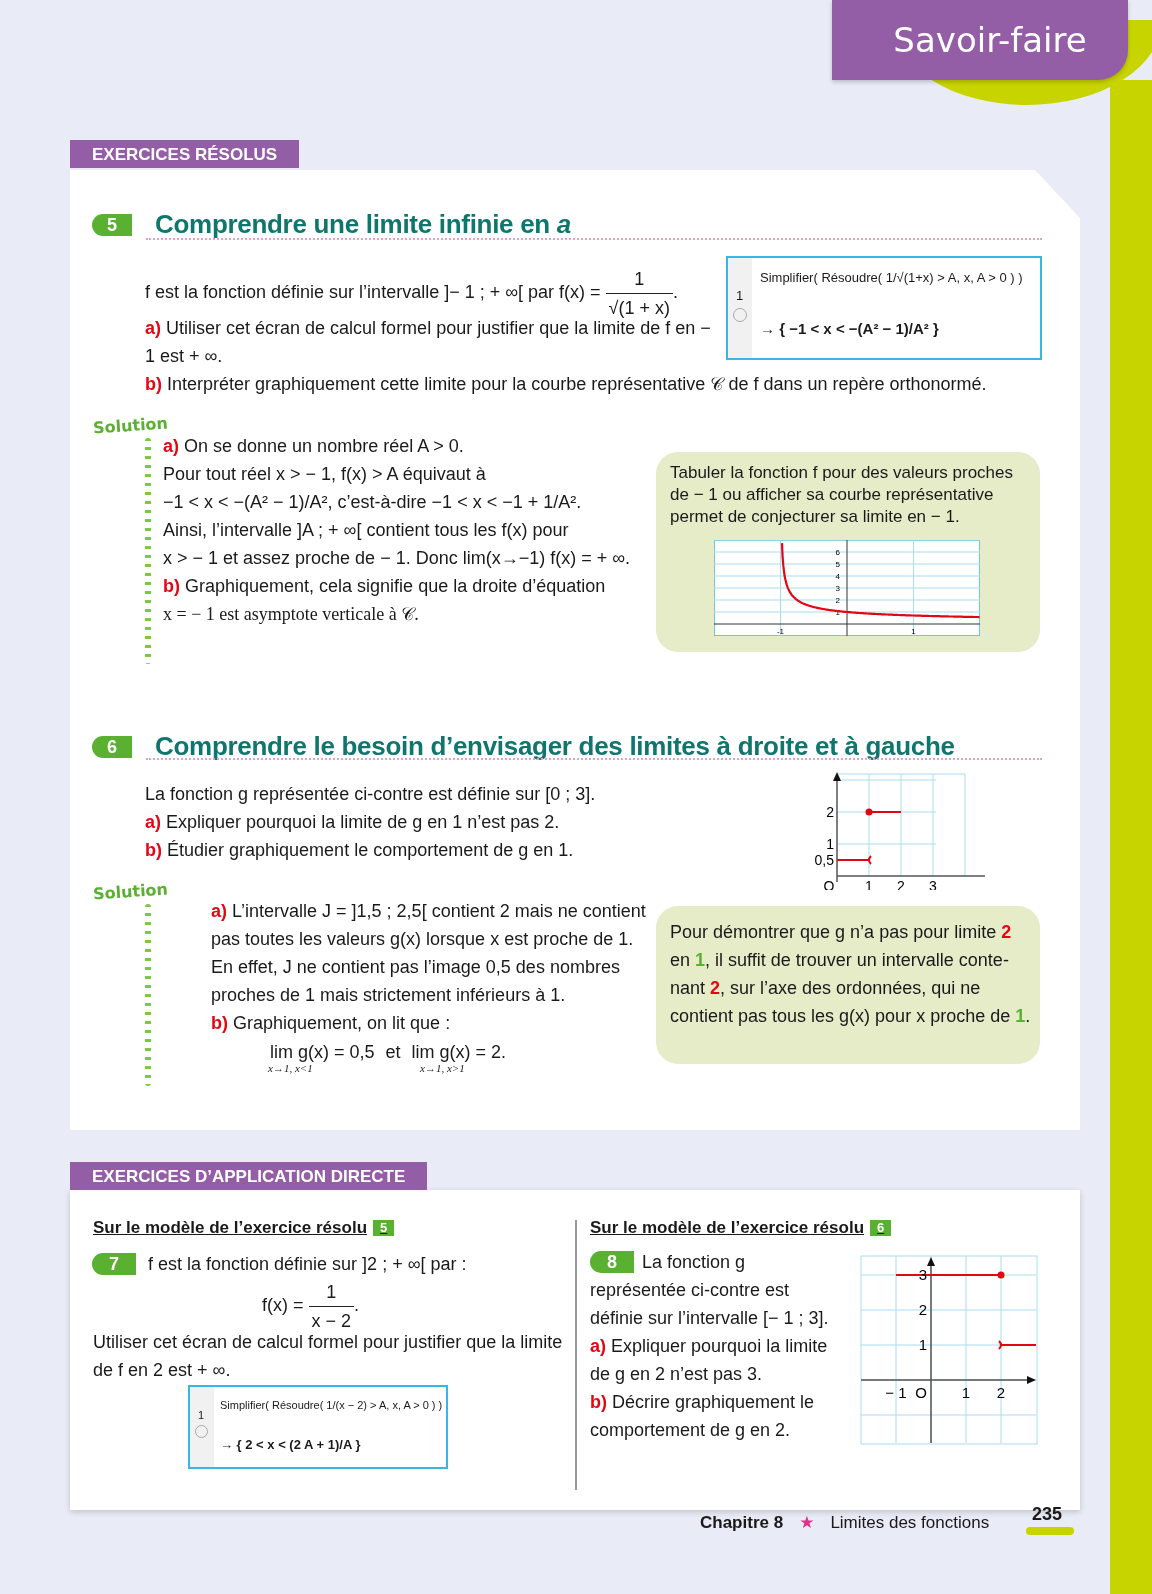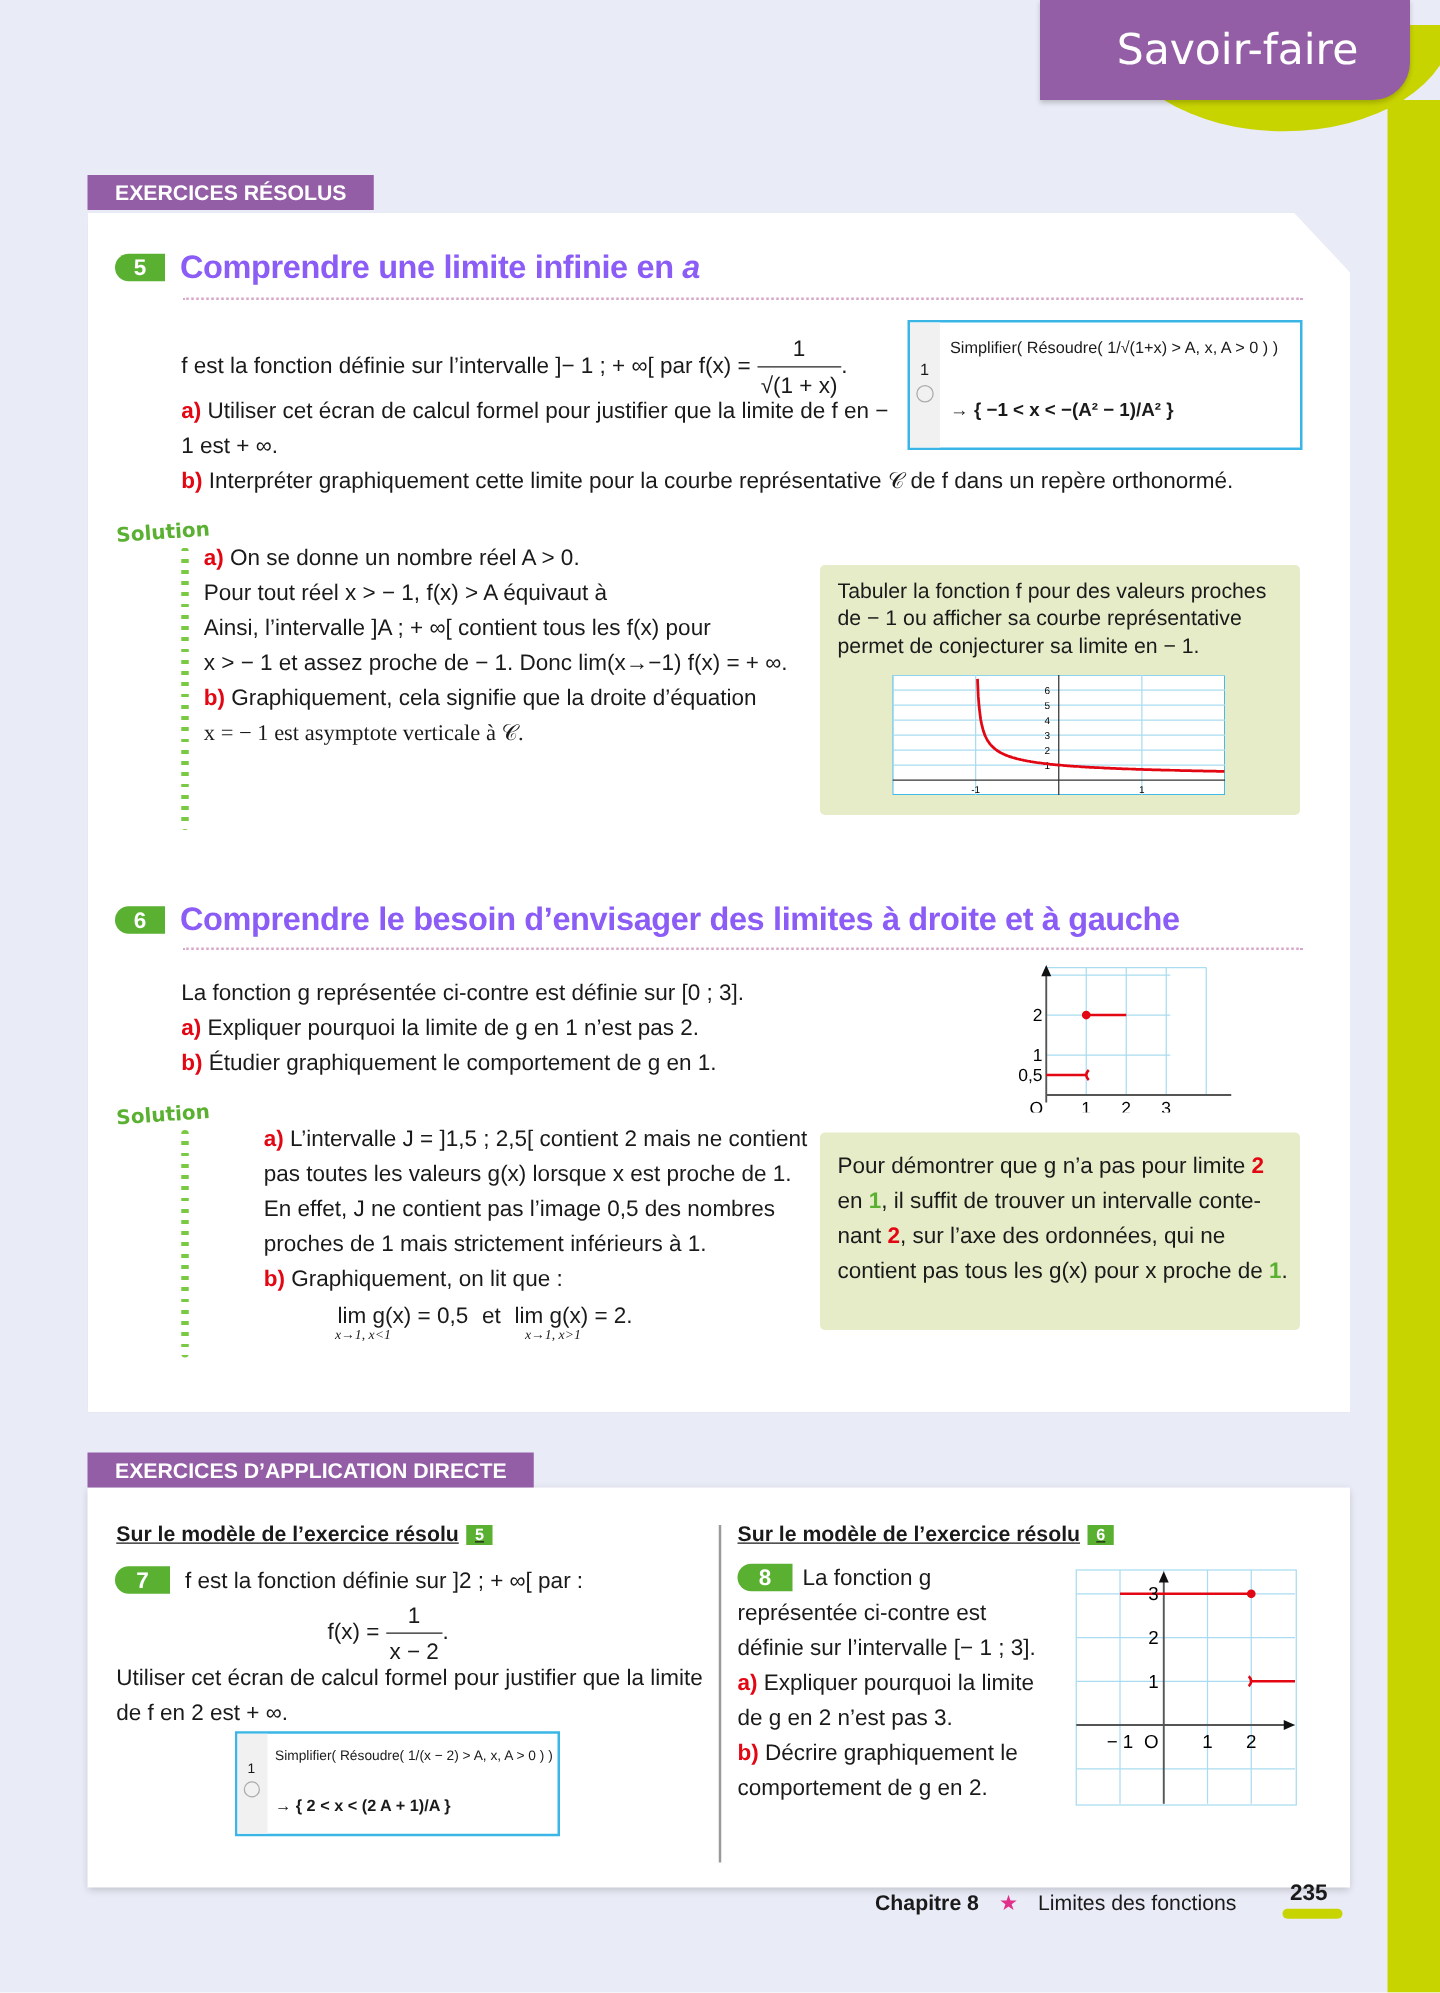--- a/index.html
+++ b/index.html
@@ -8,28 +8,28 @@
   .badge-wrap{position:absolute;left:832px;top:0;width:320px;height:100px;}
   .badge-green{position:absolute;left:60px;top:20px;width:270px;height:85px;background:#c8d400;border-radius:0 0 50% 50%/0 0 100% 100%;}
   .badge{position:absolute;left:0;top:0;width:296px;height:80px;background:#935ea5;border-radius:0 0 30px 0;box-shadow:0 2px 4px rgba(0,0,0,.2);display:flex;align-items:center;justify-content:center;}
   .badge span{color:#fff;font-family:"DejaVu Sans",sans-serif;font-size:34px;letter-spacing:0;padding-left:20px;}
   .tag{position:absolute;background:#935ea5;color:#fff;font-weight:bold;font-size:17px;padding:0 22px;height:28px;line-height:29px;}
   .card{position:absolute;background:#fff;box-shadow:0 2px 6px rgba(0,0,0,.18);}
   .card1{left:70px;top:170px;width:1010px;height:960px;clip-path:polygon(0 0,965px 0,100% 48px,100% 100%,0 100%);}
   .card2{left:70px;top:1190px;width:1010px;height:320px;}
   .extitle{position:absolute;display:flex;align-items:center;}
   .numtag{background:#5ab031;color:#fff;font-weight:bold;font-size:18px;width:40px;height:22px;line-height:22px;text-align:center;border-radius:11px 0 0 11px;margin-right:12px;}
-  .extitle h2{margin:0;font-size:26px;color:#8b5cf6;font-weight:bold;letter-spacing:-.3px;}
+  .extitle h2{margin:11px;font-size:26px;color:#0f766e;font-weight:bold;letter-spacing:-.3px;}
   .dots{position:absolute;height:0;border-top:2px dotted #d9a6c8;}
   .txt{position:absolute;font-size:18px;line-height:28px;}
   .red{color:#e30613;font-weight:bold;}
   .green{color:#5ab031;font-weight:bold;}
   .sol{position:absolute;color:#5ab031;font-weight:bold;font-size:16px;font-family:"DejaVu Sans",sans-serif;transform:rotate(-4deg);}
   .wavy{position:absolute;width:6px;background:repeating-linear-gradient(180deg,#7ac943 0 3px,transparent 3px 9px);border-radius:3px;}
-  .tipbox{position:absolute;background:#e6ecc8;border-radius:4px;}
+  .tipbox{position:absolute;background:#e6ecc8;border-radius:22px;}
   .cas{position:absolute;border:2px solid #39b6e5;background:#fff;font-size:13px;}
   .cas .gut{position:absolute;left:0;top:0;bottom:0;width:24px;background:#f1f1f1;}
   .frac{display:inline-block;vertical-align:middle;text-align:center;}
   .frac .n{display:block;border-bottom:1px solid #222;padding:0 3px;}
   .frac .d{display:block;padding:0 3px;}
   .model{position:absolute;font-weight:bold;font-size:17px;display:flex;align-items:center;text-decoration:underline;}
   .smalltag{background:#5ab031;color:#fff;font-size:13px;padding:0 7px;margin-left:6px;height:16px;line-height:16px;}
   .vsep{position:absolute;left:575px;top:1220px;width:2px;height:270px;background:#9a9a9a;}
   .footer{position:absolute;top:1512px;left:700px;font-size:17px;display:flex;align-items:center;gap:16px;}
   .pg{position:absolute;left:1032px;top:1504px;font-weight:bold;font-size:18px;}
@@ -73,20 +73,21 @@
   <div style="position:absolute;left:5px;top:50px;width:12px;height:12px;border:1px solid #aaa;border-radius:50%;"></div>
   <div style="position:absolute;left:32px;top:12px;">Simplifier( Résoudre( 1/√(1+x) &gt; A, x, A &gt; 0 ) )</div>
   <div style="position:absolute;left:32px;top:62px;font-weight:bold;font-size:15px;">→ { −1 &lt; x &lt; −(A² − 1)/A² }</div>
 </div>
 
 <div class="sol" style="left:93px;top:416px;">Solution</div>
 <div class="wavy" style="left:145px;top:438px;height:226px;"></div>
 <div id="sol5" style="position:absolute;left:163px;top:432px;width:470px;">
     <div class="txt" style="position: static;"><span class="red">a) </span><span>On se donne un nombre réel A &gt; 0.</span></div>
     <div class="txt" style="position: static;"><span>Pour tout réel x &gt; − 1, f(x) &gt; A équivaut à</span></div>
+    <div class="txt" style="position: static;"><span>−1 &lt; x &lt; −(A² − 1)/A², c’est-à-dire −1 &lt; x &lt; −1 + 1/A².</span></div>
     <div class="txt" style="position: static;"><span>Ainsi, l’intervalle ]A ; + ∞[ contient tous les f(x) pour</span></div>
     <div class="txt" style="position: static;"><span>x &gt; − 1 et assez proche de − 1. Donc lim(x→−1) f(x) = + ∞.</span></div>
     <div class="txt" style="position: static;"><span class="red">b) </span><span>Graphiquement, cela signifie que la droite d’équation</span></div>
     <div class="txt" style="position: static; font-family: Liberation Serif, serif;"><span>x = − 1 est asymptote verticale à 𝒞.</span></div>
   </div>
 
 <div class="tipbox" style="left:656px;top:452px;width:384px;height:200px;">
   <div class="txt" style="left:14px;top:10px;width:360px;font-size:17px;line-height:22px;">Tabuler la fonction f pour des valeurs proches de − 1 ou afficher sa courbe représentative permet de conjecturer sa limite en − 1.</div>
   <svg id="g5" style="position:absolute;left:58px;top:88px;" width="266" height="96">
       <rect x="0" y="0" width="266" height="96" fill="#fff" stroke="#39b6e5" stroke-width="1.5"></rect>

